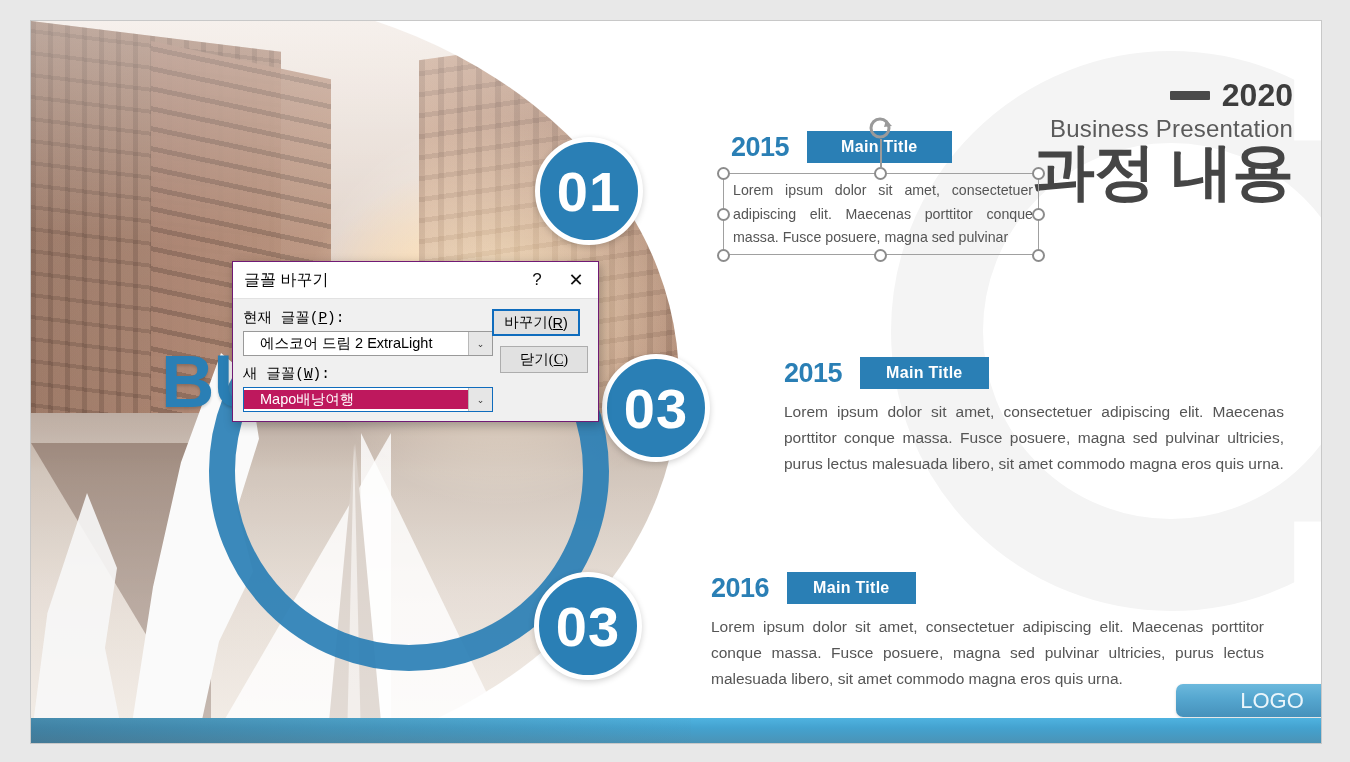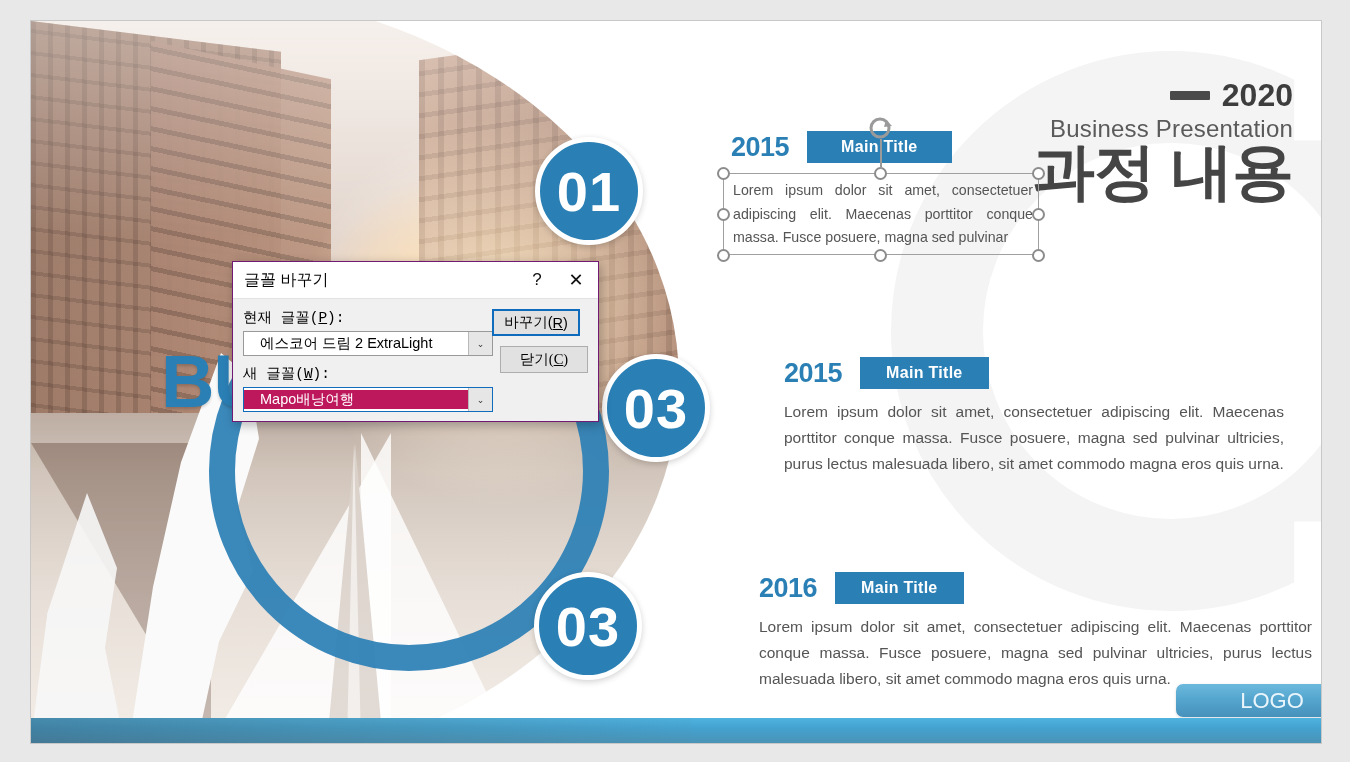--- a/index.html
+++ b/index.html
@@ -204,21 +204,21 @@
   .sel-h{
     position:absolute;width:13px;height:13px;border-radius:50%;
     background:#ffffff;border:2px solid #8c8c8c;box-sizing:border-box;
   }
   .rot-handle{
     position:absolute;left:836px;top:94px;width:28px;height:28px;
   }
   .rot-stem{position:absolute;left:13px;top:24px;width:2px;height:30px;background:#9a9a9a;}
 
   #blk2015{left:753px;top:336px;width:500px;}
-  #blk2016{left:728px;top:551px;width:553px;}
+  #blk2016{left:680px;top:551px;width:553px;}
 
   
   .logo{
     position:absolute;left:1145px;top:663px;width:128px;height:33px;
     border-radius:7px;
     background:linear-gradient(180deg,#6cb9dd 0%,#55a6cf 45%,#4691bb 100%);
     color:#eaf5fb;font-size:22px;
     display:flex;align-items:center;justify-content:center;
     box-shadow:0 1px 3px rgba(0,0,0,.15);
     padding-left:32px;

